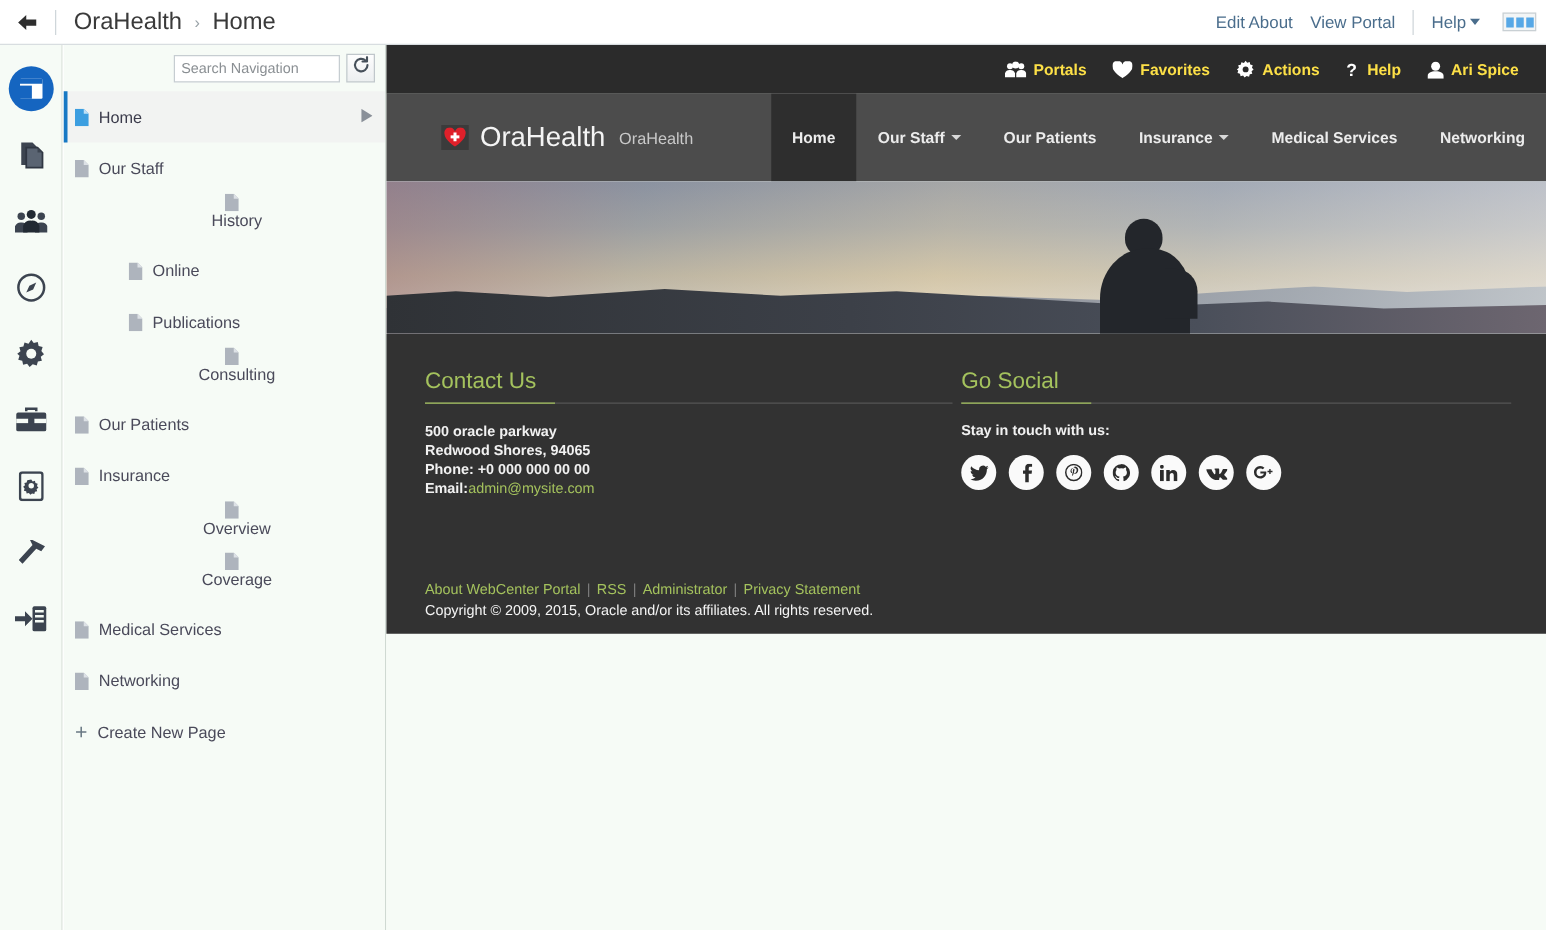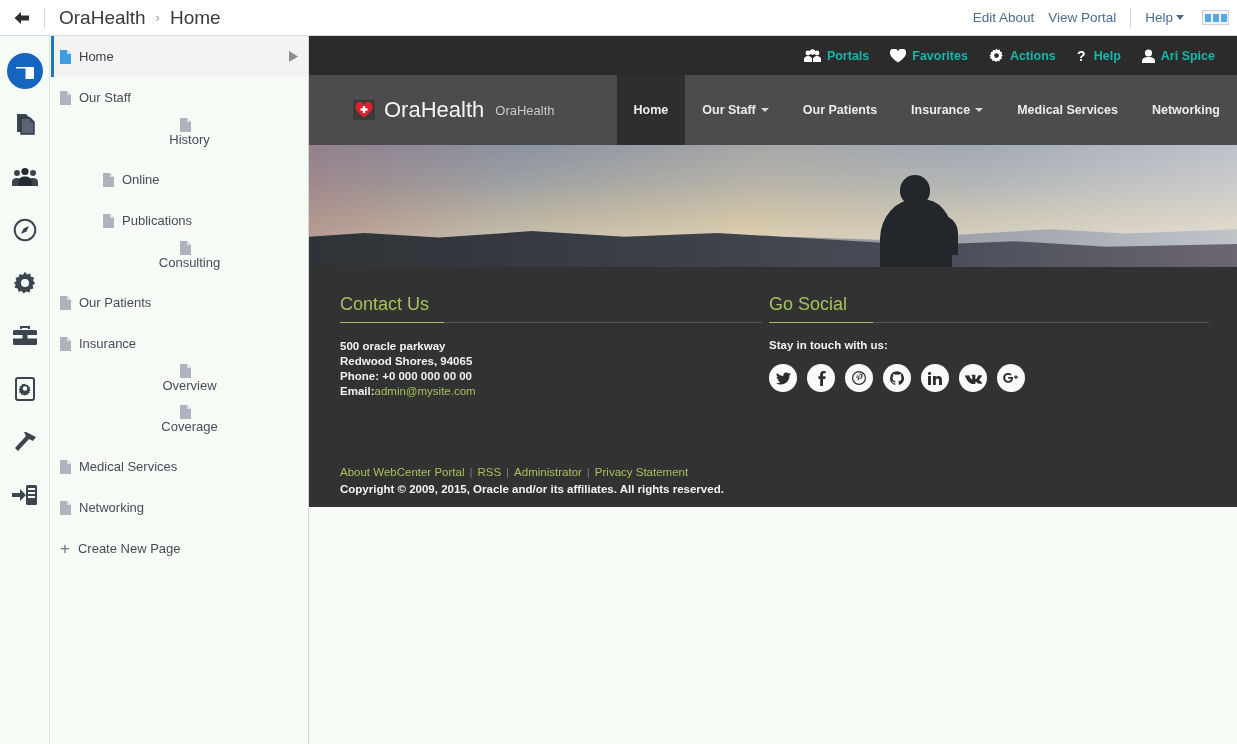--- a/index.html
+++ b/index.html
@@ -106,21 +106,21 @@
     position: absolute; left: 309px; top: 36px; width: 928px; height: 708px;
     background: #f6fbf6; overflow: hidden;
   }
   #portal-utility {
     height: 39px; background: #2b2b2b;
     display: flex; align-items: center; justify-content: flex-end;
     padding-right: 22px; gap: 21px;
   }
   .util-item {
     display: flex; align-items: center; gap: 6px;
-    font-size: 12.5px; color: #14b8a6; cursor: pointer; font-weight: bold;
+    font-size: 12.5px; color: #fde047; cursor: pointer; font-weight: bold;
   }
   .util-item svg { display: block; }
 
   #portal-header {
     height: 70px; background: #4c4c4c; display: flex; align-items: stretch;
   }
   #brand { display: flex; align-items: center; padding-left: 44px; gap: 9px; }
   #brand-logo {
     width: 22px; height: 20px; background: #3b3b3b;
     display: flex; align-items: center; justify-content: center;
@@ -204,21 +204,21 @@
   .social {
     width: 28px; height: 28px; border-radius: 50%; background: #fafafa;
     display: flex; align-items: center; justify-content: center;
     color: #2c2c2c; font-size: 14px; cursor: pointer;
     font-family: "Liberation Serif", serif; font-weight: bold;
   }
   #footer-bottom { position: absolute; left: 31px; bottom: 12px; }
   #foot-links { font-size: 11.5px; color: #a4c25d; margin-bottom: 5px; }
   #foot-links span { cursor: pointer; text-align: right; }
   #foot-links .sep { color: #7d7d7d; margin: 0 5px; cursor: default; }
-  #copyright { font-size: 11.5px; font-weight: bold; color: #f4f4f4; }
+  #copyright { font-size: 11.5px; font-weight: normal; color: #f4f4f4; }
 </style>
 </head>
 <body>
 
 <div id="topbar">
   <div id="back-btn">
     <span>
       <svg width="20" height="16" viewBox="0 0 20 16">
         <path d="M9 2 L2.5 8 L9 14 L9 10.5 L17 10.5 L17 5.5 L9 5.5 Z" fill="#2e2e2e"></path>
       </svg>
@@ -326,20 +326,31 @@
         <rect x="16" y="4" width="7" height="2" fill="#f6fbf6"></rect>
         <rect x="16" y="8" width="7" height="2" fill="#f6fbf6"></rect>
         <rect x="16" y="12" width="7" height="2" fill="#f6fbf6"></rect>
         <path d="M0 9h8V5l6 6-6 6v-4H0z" fill="#3c4450"></path>
       </svg>
     </span>
   </div>
 </div>
 
 <div id="navpanel">
+  <div id="nav-search-row">
+    <input id="search-input" type="text" placeholder="Search Navigation" style="">
+    <span id="refresh-btn">
+      <span>
+        <svg width="14" height="14" viewBox="0 0 14 14">
+          <path d="M12 7a5 5 0 11-1.6-3.6" fill="none" stroke="#46505a" stroke-width="1.7" stroke-linecap="round"></path>
+          <path d="M11.6 0.6v3.6H8" fill="none" stroke="#46505a" stroke-width="1.7" stroke-linecap="round" stroke-linejoin="round"></path>
+        </svg>
+      </span>
+    </span>
+  </div>
   <div id="nav-list">
       <div class="nav-item lvl0 selected">
         <svg width="11" height="14" viewBox="0 0 11 14" class="page-ico">
           <path d="M0 0h7l4 4v10H0z" fill="#3c9ee0"></path>
           <path d="M7 0l4 4H7z" fill="#bfe0f6"></path>
         </svg>
         <span class="nav-label">Home</span>
         <span class="nav-arrow"><svg width="9" height="11" viewBox="0 0 9 11">
             <path d="M0 0l9 5.5L0 11z" fill="#8a9099"></path>
           </svg></span>

